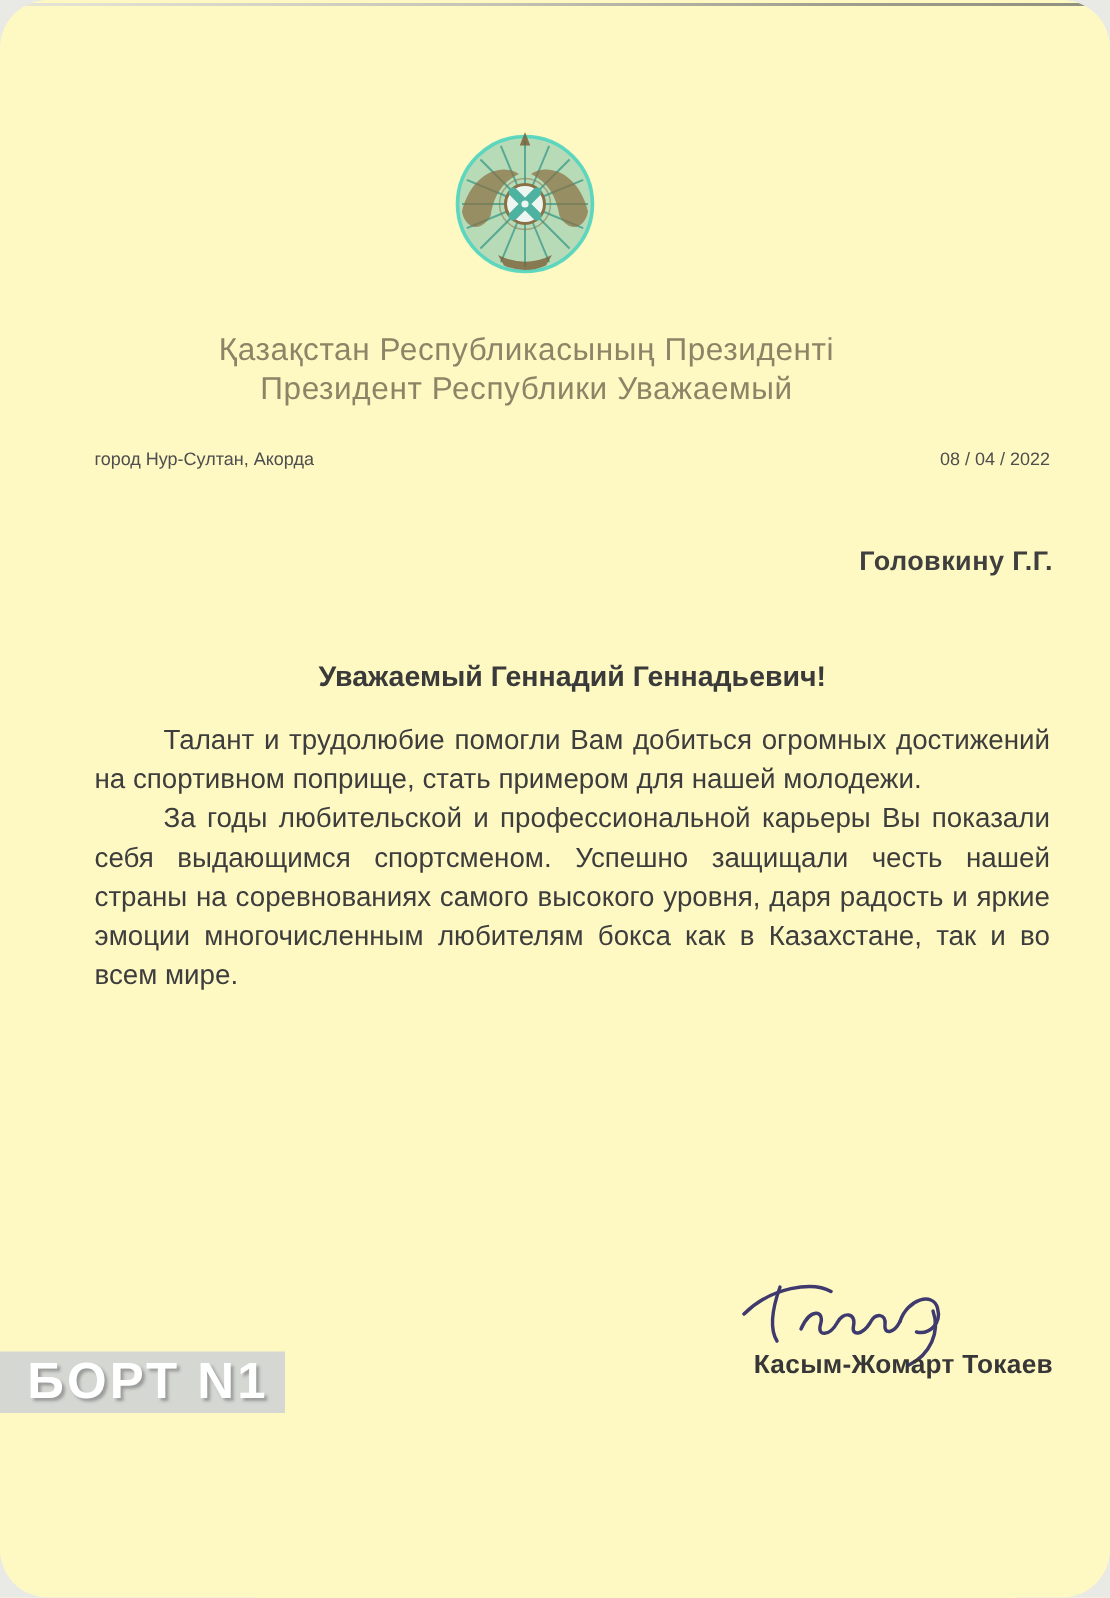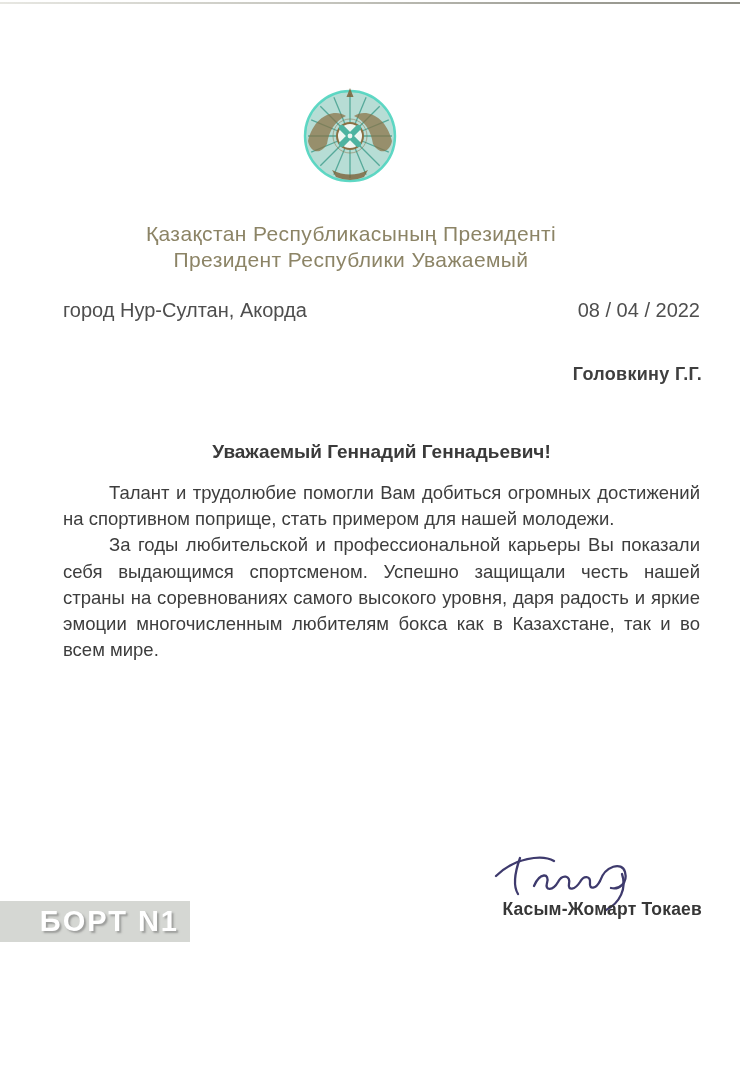--- a/index.html
+++ b/index.html
@@ -1,39 +1,40 @@
 <!DOCTYPE html>
 <html><head>
 <meta charset="utf-8">
 <style>
   html,body{margin:0;padding:0;background:#e9e9e6;}
   .page{
     position:relative;
     width:740px;height:1065px;
     margin:0 auto;
-    background:#ffffff;
+    background:#fef9c3;
     font-family:"Liberation Sans","DejaVu Sans",sans-serif;
     overflow:hidden;
+    border-radius:32px;
   }
   .top-edge{
     position:absolute;top:2px;left:0;width:740px;height:2px;
     background:linear-gradient(90deg,#e3e3dd 0%,#b9b9b0 45%,#8f8f85 75%,#7c7c72 100%);
     opacity:.85;
   }
   .emblem{position:absolute;left:302px;top:86px;width:96px;height:106px;}
   .letterhead-titles{
     position:absolute;left:0;top:221px;width:702px;
     text-align:center;
     color:#8c8466;
     font-size:21px;line-height:26px;letter-spacing:.4px;
   }
   .meta-row{
     position:absolute;left:63px;top:299px;width:637px;
     display:flex;justify-content:space-between;
-    font-size:20px;color:#4e4e4e;
+    font-size:12px;color:#4e4e4e;
   }
   .recipient{
     position:absolute;right:38px;top:364px;
     font-size:18px;font-weight:bold;color:#3f3f3f;letter-spacing:.3px;
   }
   .salutation{
     position:absolute;left:63px;top:441px;width:637px;
     text-align:center;font-weight:bold;font-size:19px;color:#3a3a3a;
   }
   .letter-body{
@@ -47,21 +48,21 @@
   .sig-name{
     position:absolute;right:38px;top:899px;
     font-size:17.5px;font-weight:bold;color:#373737;letter-spacing:.2px;
   }
   .watermark{
     position:absolute;left:0;top:901px;width:190px;height:41px;
     display:flex;align-items:center;justify-content:flex-end;
     padding-right:11px;box-sizing:border-box;
   }
   .watermark span{
-    color:#ffffff;font-size:29px;font-weight:bold;letter-spacing:2px;
+    color:#ffffff;font-size:34px;font-weight:bold;letter-spacing:2px;
     text-shadow:2px 2px 2px rgba(100,100,100,.5);
     font-family:"Liberation Sans","DejaVu Sans",sans-serif;
   }
 </style>
 </head>
 <body>
 
 <div class="page">
 
   <div class="top-edge"></div>

